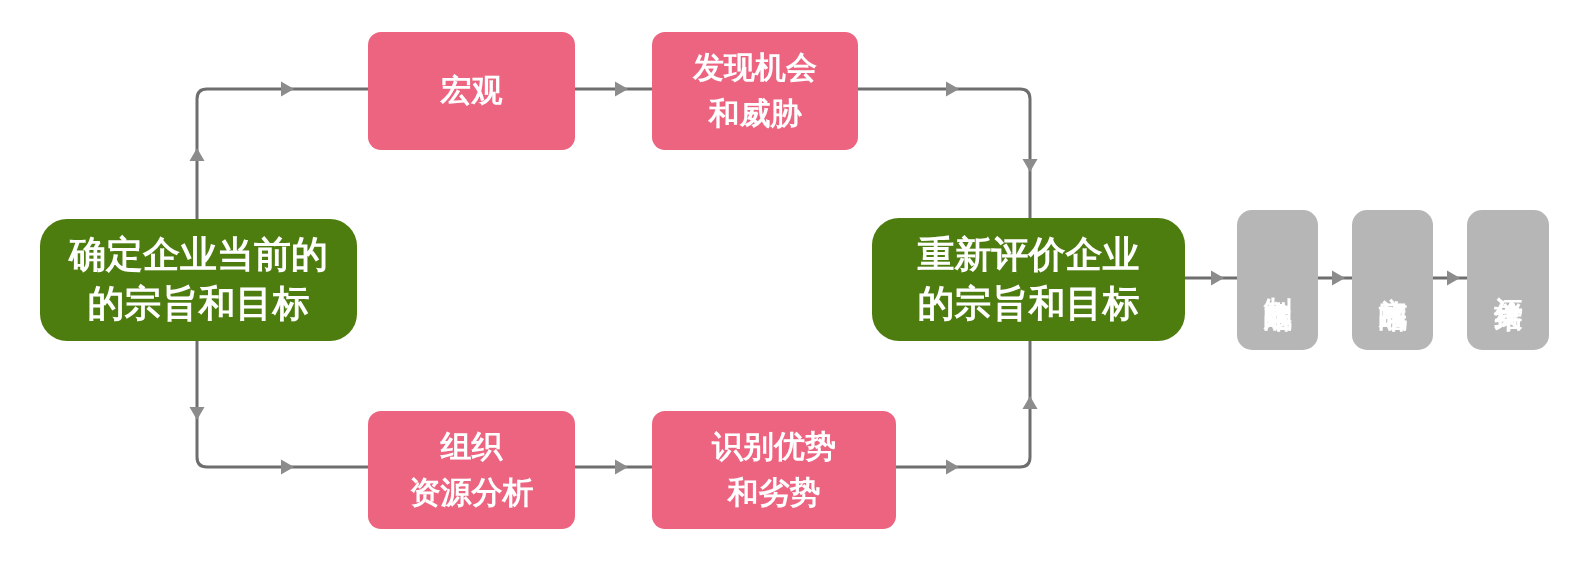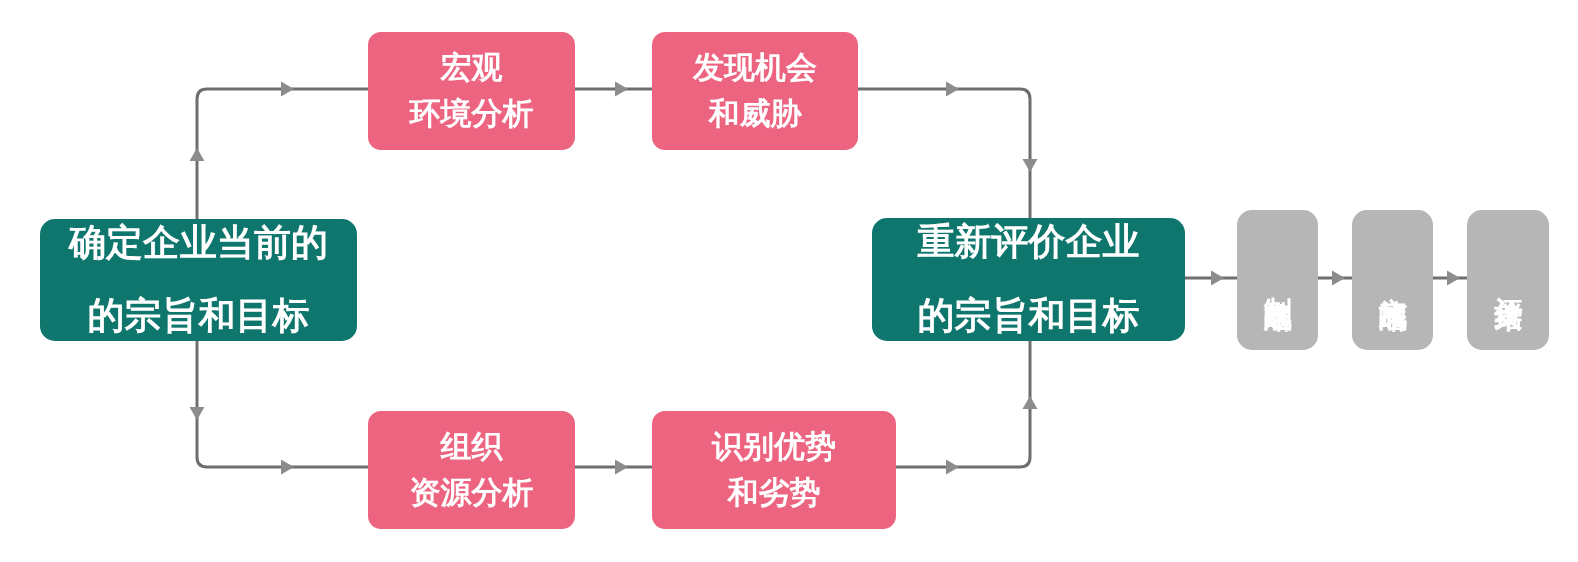--- a/index.html
+++ b/index.html
@@ -35,25 +35,24 @@
     display: flex;
     flex-direction: column;
     align-items: center;
     justify-content: center;
     text-align: center;
     color: #ffffff;
     font-weight: bold;
     box-sizing: border-box;
   }
   .node.red {
-    background: #0f766e;
-    border-radius: 15px;
+    background: #4d7c0f;
+    border-radius: 27px;
     font-size: 37px;
     line-height: 1.32;
-    justify-content: space-between;
   }
   .node.pink {
     background: #EC6480;
     border-radius: 13px;
     font-size: 31px;
     line-height: 1.48;
   }
   .node.gray {
     background: #B6B6B6;
     border-radius: 15px;
@@ -124,21 +123,20 @@
     </g>
   </svg>
 
   <div class="node red" style="left:40px; top:219px; width:317px; height:122px;">
     <span>确定企业当前的</span>
     <span>的宗旨和目标</span>
   </div>
 
   <div class="node pink" style="left:368px; top:32px; width:207px; height:118px;">
     <span>宏观</span>
-    <span>环境分析</span>
   </div>
 
   <div class="node pink" style="left:652px; top:32px; width:206px; height:118px;">
     <span>发现机会</span>
     <span>和威胁</span>
   </div>
 
   <div class="node pink" style="left:368px; top:411px; width:207px; height:118px;">
     <span>组织</span>
     <span>资源分析</span>

